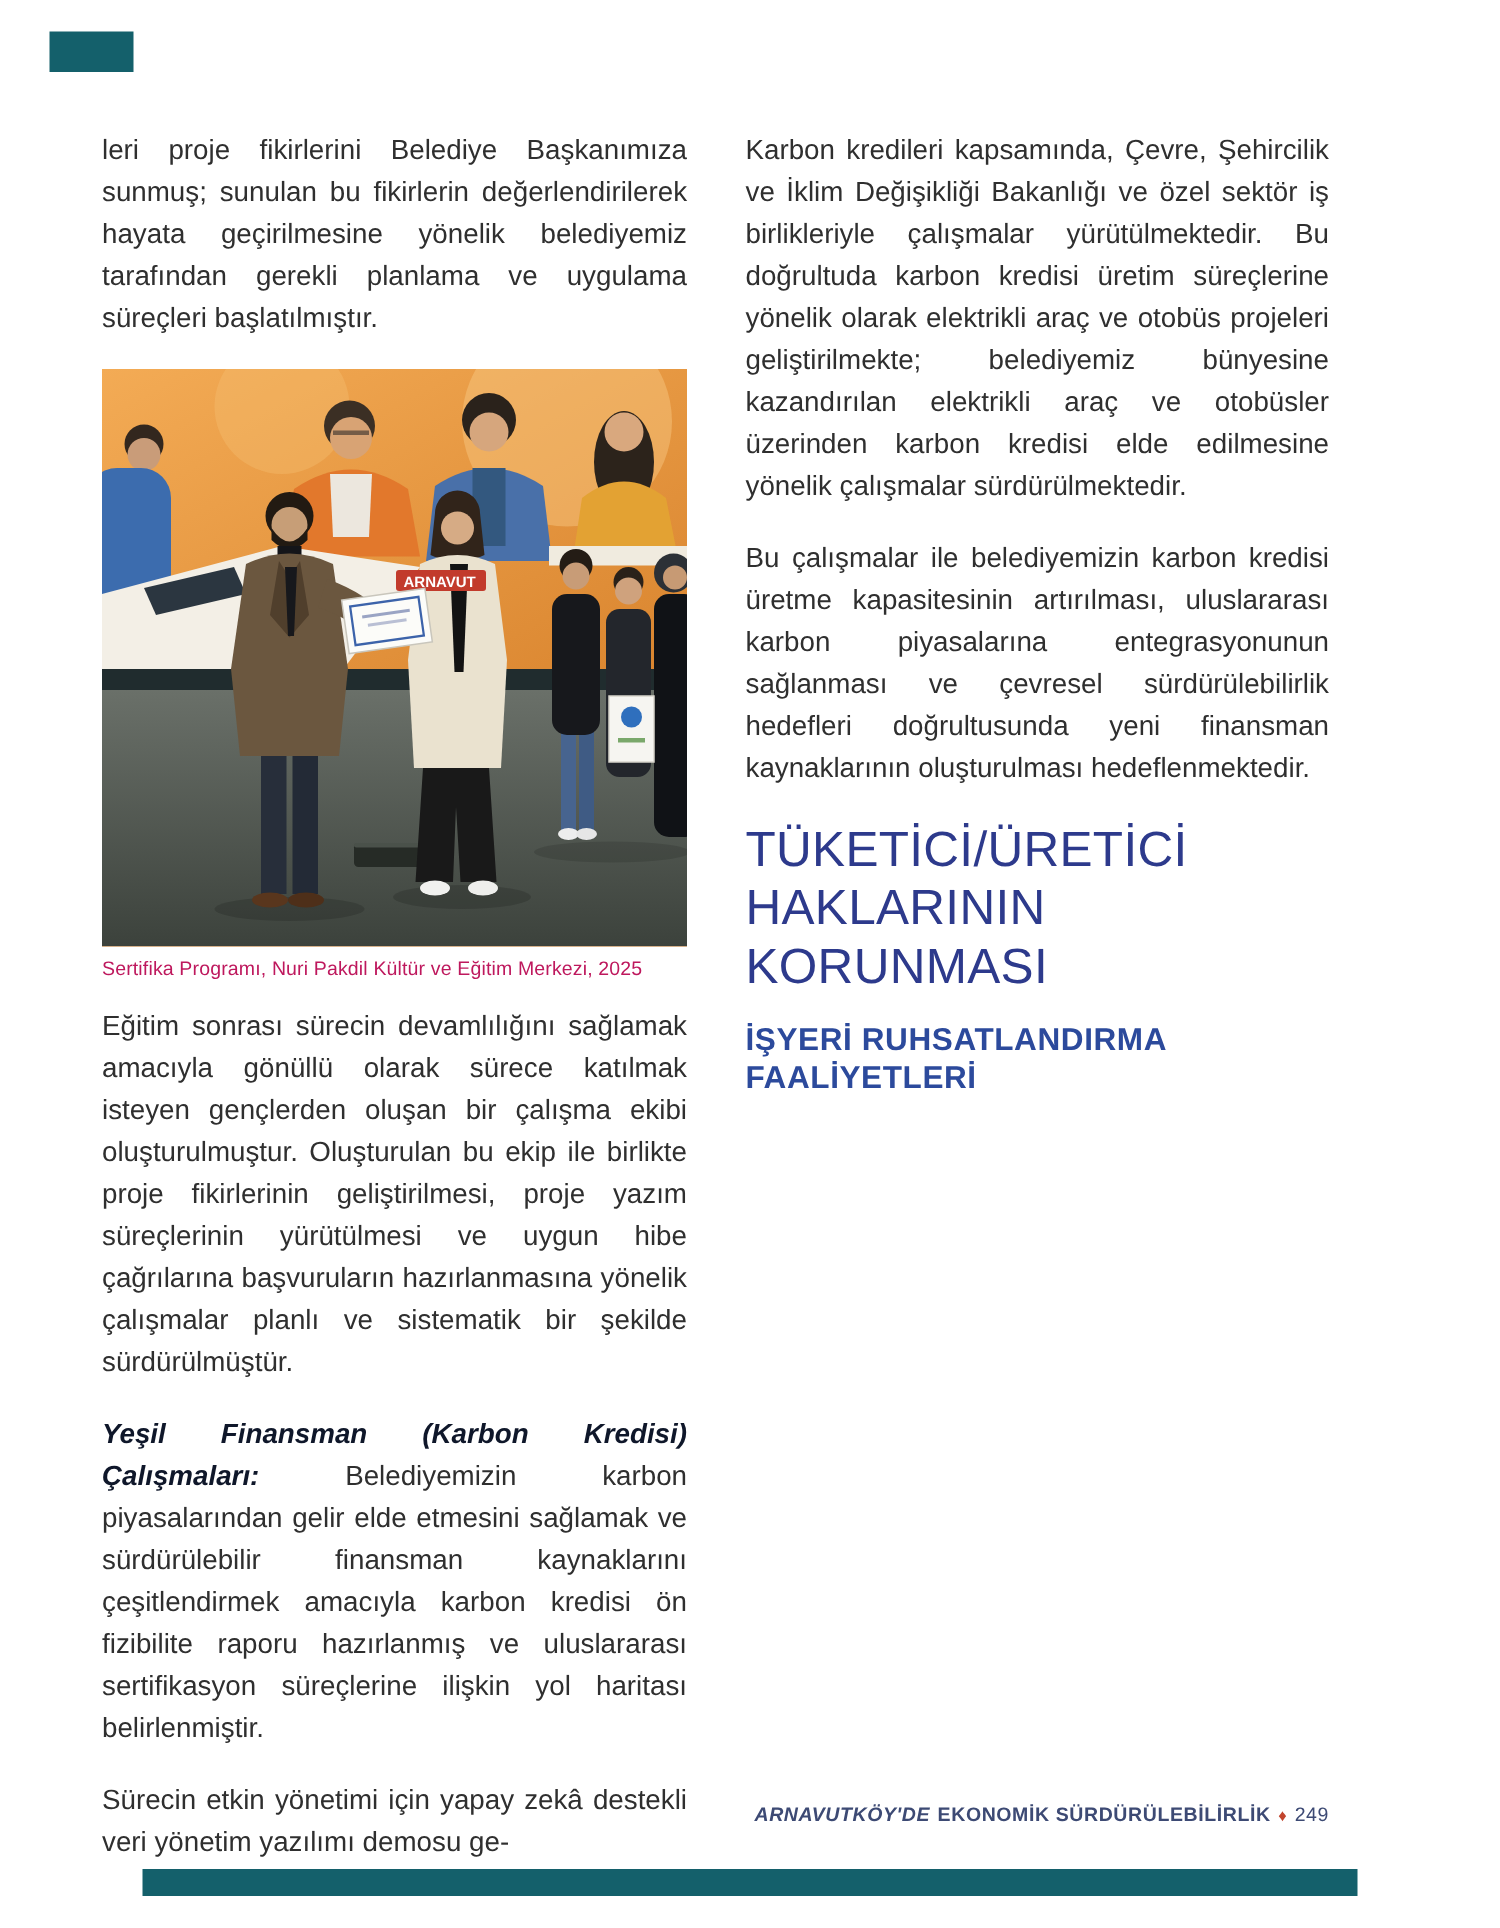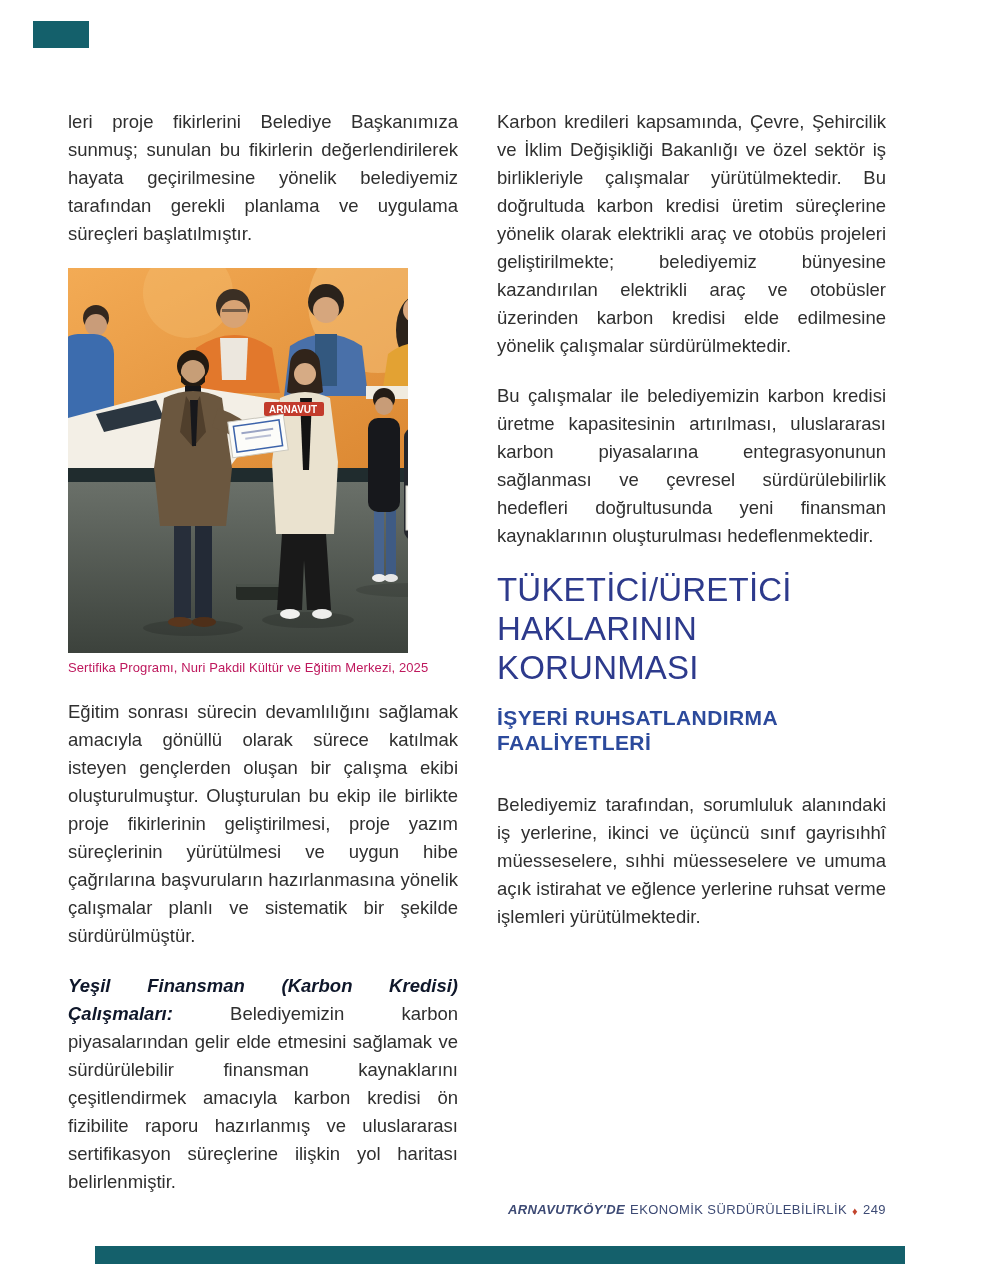--- a/index.html
+++ b/index.html
@@ -10,26 +10,26 @@
 
   .corner-tab { position: absolute; left: 33px; top: 21px; width: 56px; height: 27px; background: #14606b; }
   .bottom-bar { position: absolute; left: 95px; top: 1246px; width: 810px; height: 18px; background: #14606b; }
 
   .col { position: absolute; top: 86px; }
   .col-left  { left: 68px;  width: 390px; }
   .col-right { left: 497px; width: 389px; }
 
   p.body {
     font-size: 18.5px; line-height: 28px; color: #2f2f2f;
-    text-align: justify; margin-bottom: 20px; margin-top: 22px;
+    text-align: justify; margin-bottom: 20px;
   }
   .lead-bi { font-weight: bold; font-style: italic; color: #0f172a; }
 
   figure.photo-block { margin: 0 0 16px 0; width: 390px; }
-  .photo { width: 340px; height: 385px; overflow: hidden; background: #d9842e; }
+  .photo { width: 390px; height: 385px; overflow: hidden; background: #d9842e; }
   .photo svg { display: block; }
   figcaption.caption {
     font-size: 13px; line-height: 17px; color: #be185d; margin-top: 6px;
     letter-spacing: 0.1px;
   }
 
   h2.sec-heading {
     font-size: 33px; line-height: 39px; font-weight: 400; color: #2d3a8c;
     letter-spacing: 0.2px; margin: 6px 0 18px 0;
   }
@@ -37,21 +37,21 @@
     font-size: 21px; line-height: 25px; font-weight: 800; color: #2c4a9c;
     letter-spacing: 0.4px; margin: 0 0 36px 0;
   }
 
   .footer {
     position: absolute; top: 1202px; right: 114px;
     display: flex; align-items: flex-end; gap: 5px;
     font-size: 13px; color: #3d4a74; letter-spacing: 0.4px;
   }
   .footer .f-italic { font-style: italic; font-weight: bold; }
-  .footer .f-caps { font-weight: normal; }
+  .footer .f-caps { font-weight: bold; }
   .footer .f-diamond { color: #c2452e; font-size: 11px; line-height: 1; }
   .footer .f-num { font-weight: normal; }
 </style>
 </head>
 <body>
 
 <div class="page">
 
   <div class="corner-tab"></div>
 
@@ -162,30 +162,30 @@
           </g>
         </svg>
       </div>
       <figcaption class="caption">Sertifika Programı, Nuri Pakdil Kültür ve Eğitim Merkezi, 2025</figcaption>
     </figure>
 
     <p class="body">Eğitim sonrası sürecin devamlılığını sağlamak amacıyla gönüllü olarak sürece katılmak isteyen gençlerden oluşan bir çalışma ekibi oluşturulmuştur. Oluşturulan bu ekip ile birlikte proje fikirlerinin geliştirilmesi, proje yazım süreçlerinin yürütülmesi ve uygun hibe çağrılarına başvuruların hazırlanmasına yönelik çalışmalar planlı ve sistematik bir şekilde sürdürülmüştür.</p>
 
     <p class="body"><span class="lead-bi">Yeşil Finansman (Karbon Kredisi) Çalışmaları:</span><span> Belediyemizin karbon piyasalarından gelir elde etmesini sağlamak ve sürdürülebilir finansman kaynaklarını çeşitlendirmek amacıyla karbon kredisi ön fizibilite raporu hazırlanmış ve uluslararası sertifikasyon süreçlerine ilişkin yol haritası belirlenmiştir.</span></p>
 
+    <p class="body">Sürecin etkin yönetimi için yapay zekâ destekli veri yönetim yazılımı demosu ge-</p>
   </div>
 
   <div class="col col-right">
     <p class="body">Karbon kredileri kapsamında, Çevre, Şehircilik ve İklim Değişikliği Bakanlığı ve özel sektör iş birlikleriyle çalışmalar yürütülmektedir. Bu doğrultuda karbon kredisi üretim süreçlerine yönelik olarak elektrikli araç ve otobüs projeleri geliştirilmekte; belediyemiz bünyesine kazandırılan elektrikli araç ve otobüsler üzerinden karbon kredisi elde edilmesine yönelik çalışmalar sürdürülmektedir.</p>
     <p class="body">Bu çalışmalar ile belediyemizin karbon kredisi üretme kapasitesinin artırılması, uluslararası karbon piyasalarına entegrasyonunun sağlanması ve çevresel sürdürülebilirlik hedefleri doğrultusunda yeni finansman kaynaklarının oluşturulması hedeflenmektedir.</p>
 
     <h2 class="sec-heading">TÜKETİCİ/ÜRETİCİ HAKLARININ KORUNMASI</h2>
     <h3 class="sub-heading">İŞYERİ RUHSATLANDIRMA FAALİYETLERİ</h3>
 
-    <p class="body">Belediyemiz tarafından, sorumluluk alanındaki iş yerlerine, ikinci ve üçüncü sınıf gayrisıhhî müesseselere, sıhhi müesseselere ve umuma açık istirahat ve eğlence yerlerine ruhsat verme işlemleri yürütülmektedir.</p>
   </div>
 
   <div class="footer">
     <span class="f-italic">ARNAVUTKÖY'DE</span>
     <span class="f-caps">EKONOMİK SÜRDÜRÜLEBİLİRLİK</span>
     <span class="f-diamond">♦</span>
     <span class="f-num">249</span>
   </div>
 
   <div class="bottom-bar"></div>

